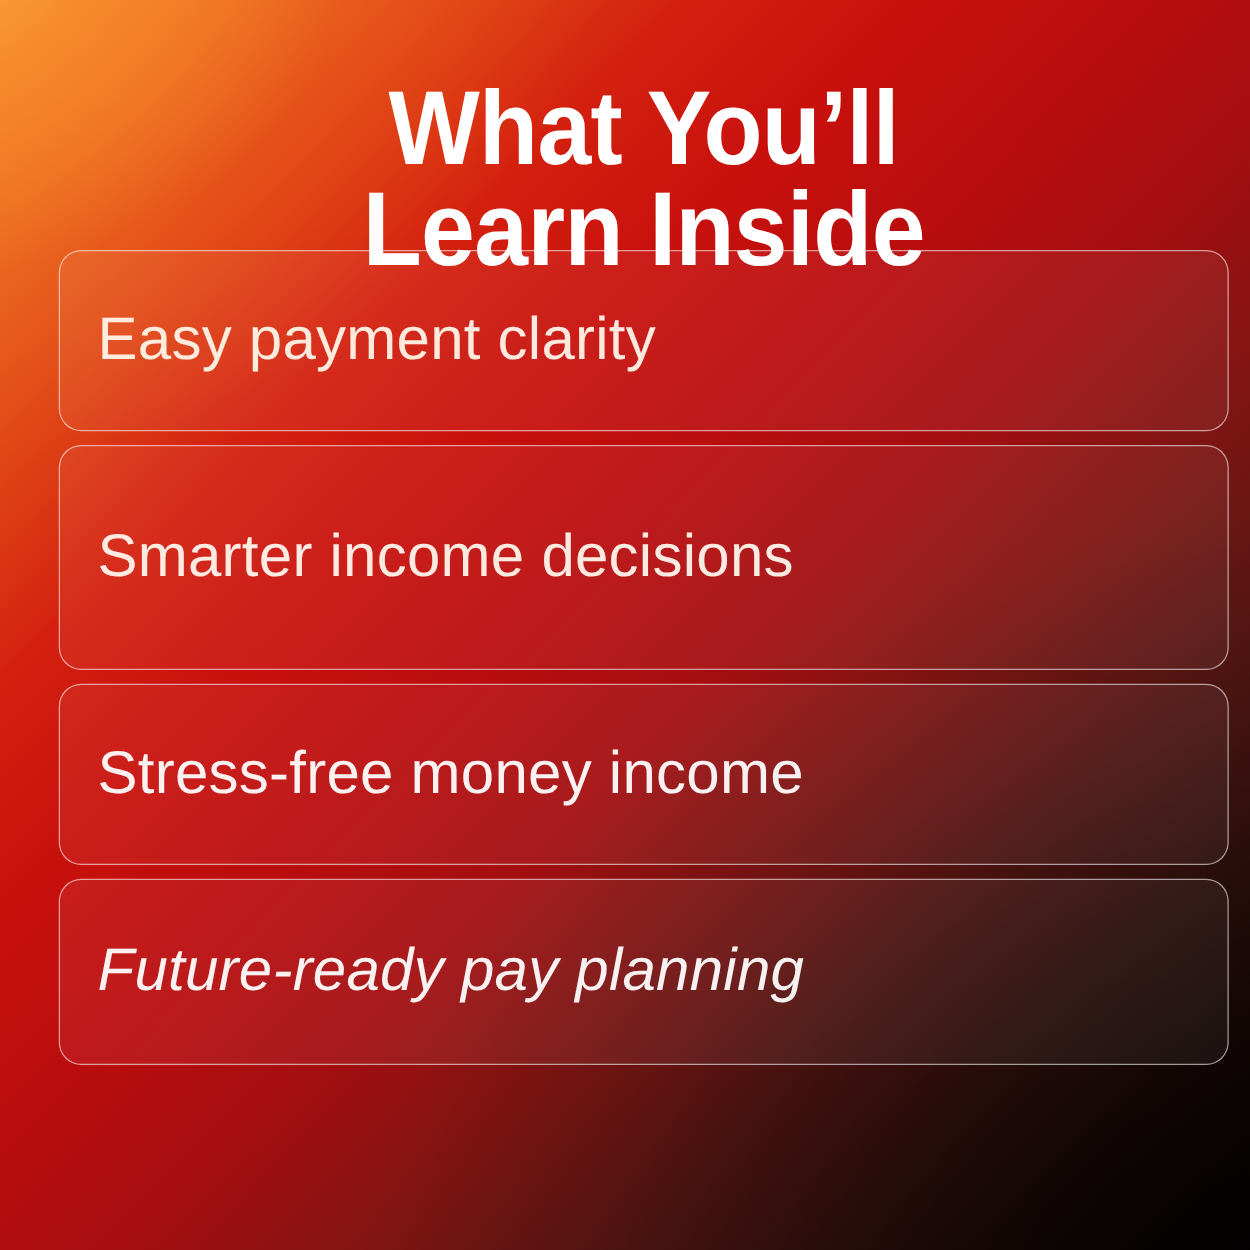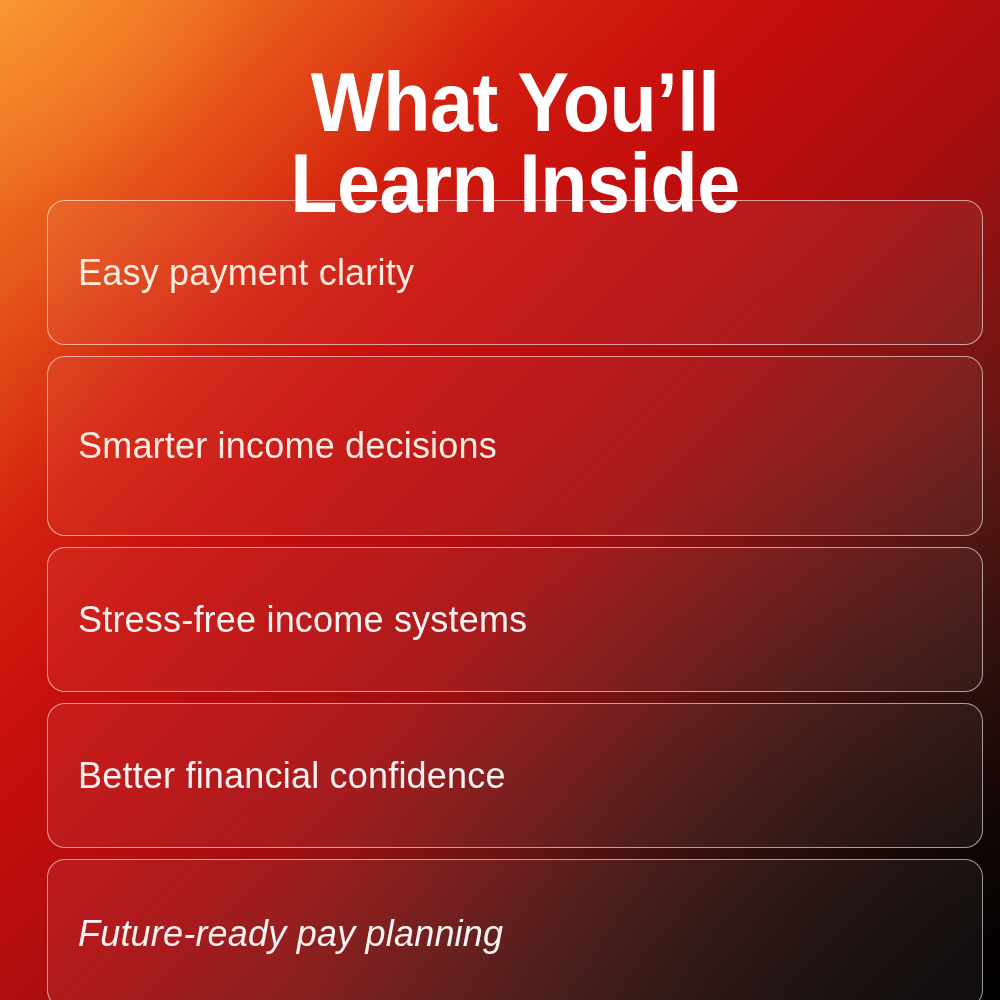--- a/index.html
+++ b/index.html
@@ -110,21 +110,21 @@
   .card-1 { height: 145px; }
   .card-2 { height: 180px; }
   .card-3 { height: 145px; }
   .card-4 { height: 145px; }
   .card-5 { height: 149px; margin-bottom: 0; font-style: italic; }
 
   .card-label {
     padding-left: 30px;
     padding-right: 28px;
     color: rgba(255,255,255,0.94);
-    font-size: 36px;
+    font-size: 48px;
     font-weight: 300;
     line-height: 1.05;
     letter-spacing: 0.2px;
     white-space: nowrap;
   }
 
   
   .card-1 .card-label { color: rgba(255,244,232,0.95); }
   .card-2 .card-label { color: rgba(255,245,236,0.95); }
 </style>
@@ -141,26 +141,23 @@
 
       <div class="card card-1">
         <span class="card-label">Easy payment clarity</span>
       </div>
 
       <div class="card card-2">
         <span class="card-label">Smarter income decisions</span>
       </div>
 
       <div class="card card-3">
-        <span class="card-label">Stress-free income systems</span>
+        <span class="card-label">Stress-free money income</span>
       </div>
 
-      <div class="card card-4">
-        <span class="card-label">Better financial confidence</span>
-      </div>
 
       <div class="card card-5">
         <span class="card-label">Future-ready pay planning</span>
       </div>
 
     </div>
   </div>
 </div>
 
 </body></html>

